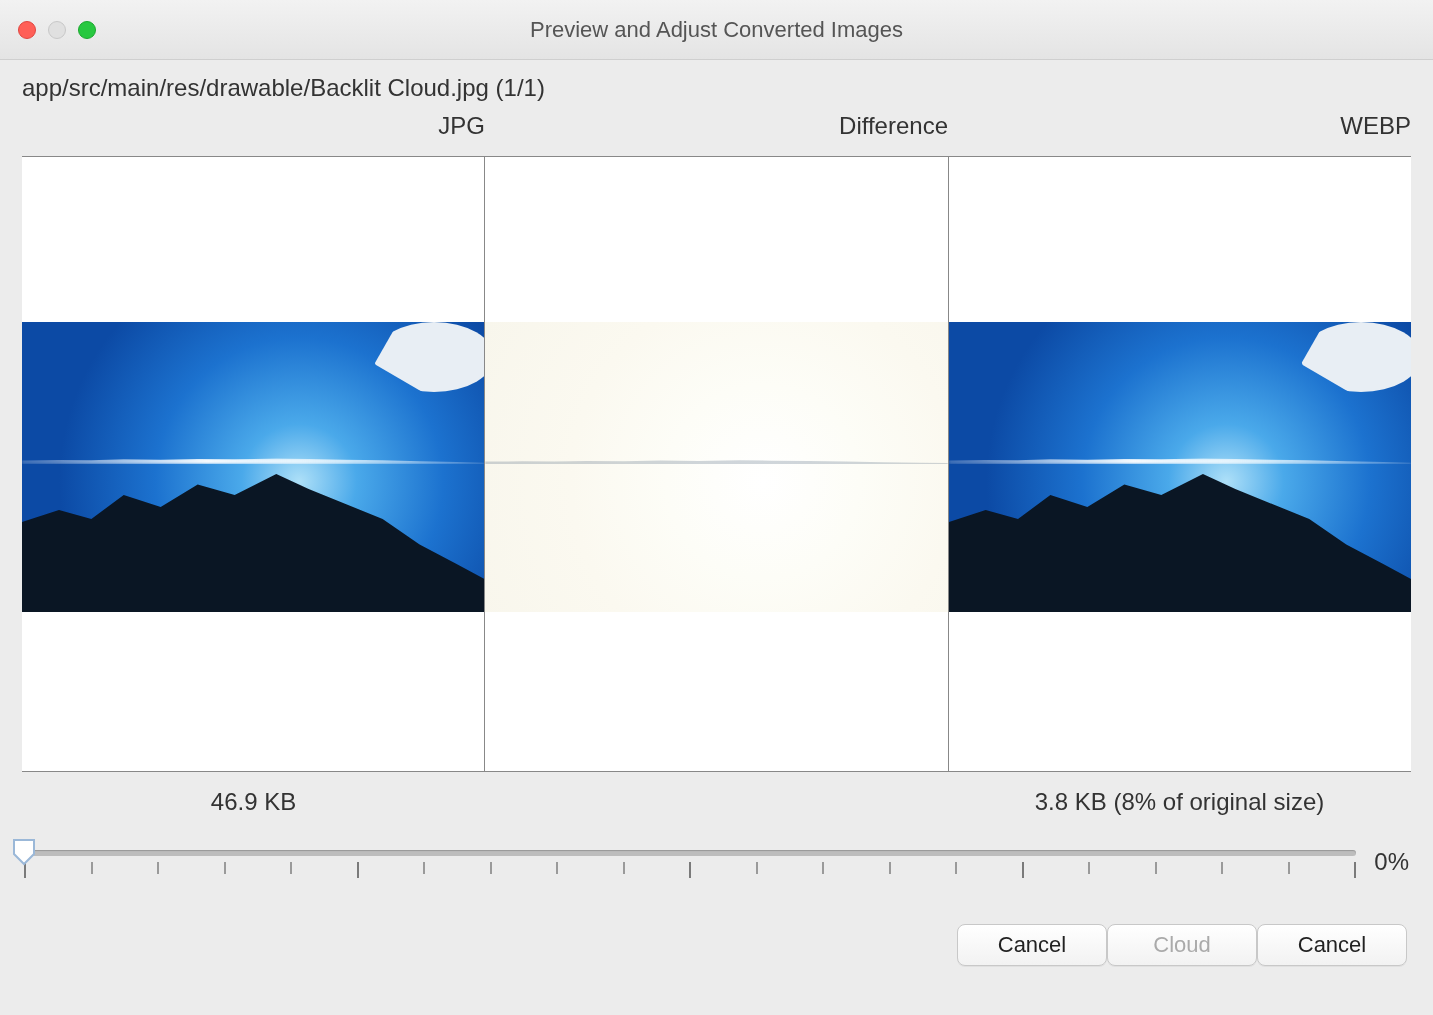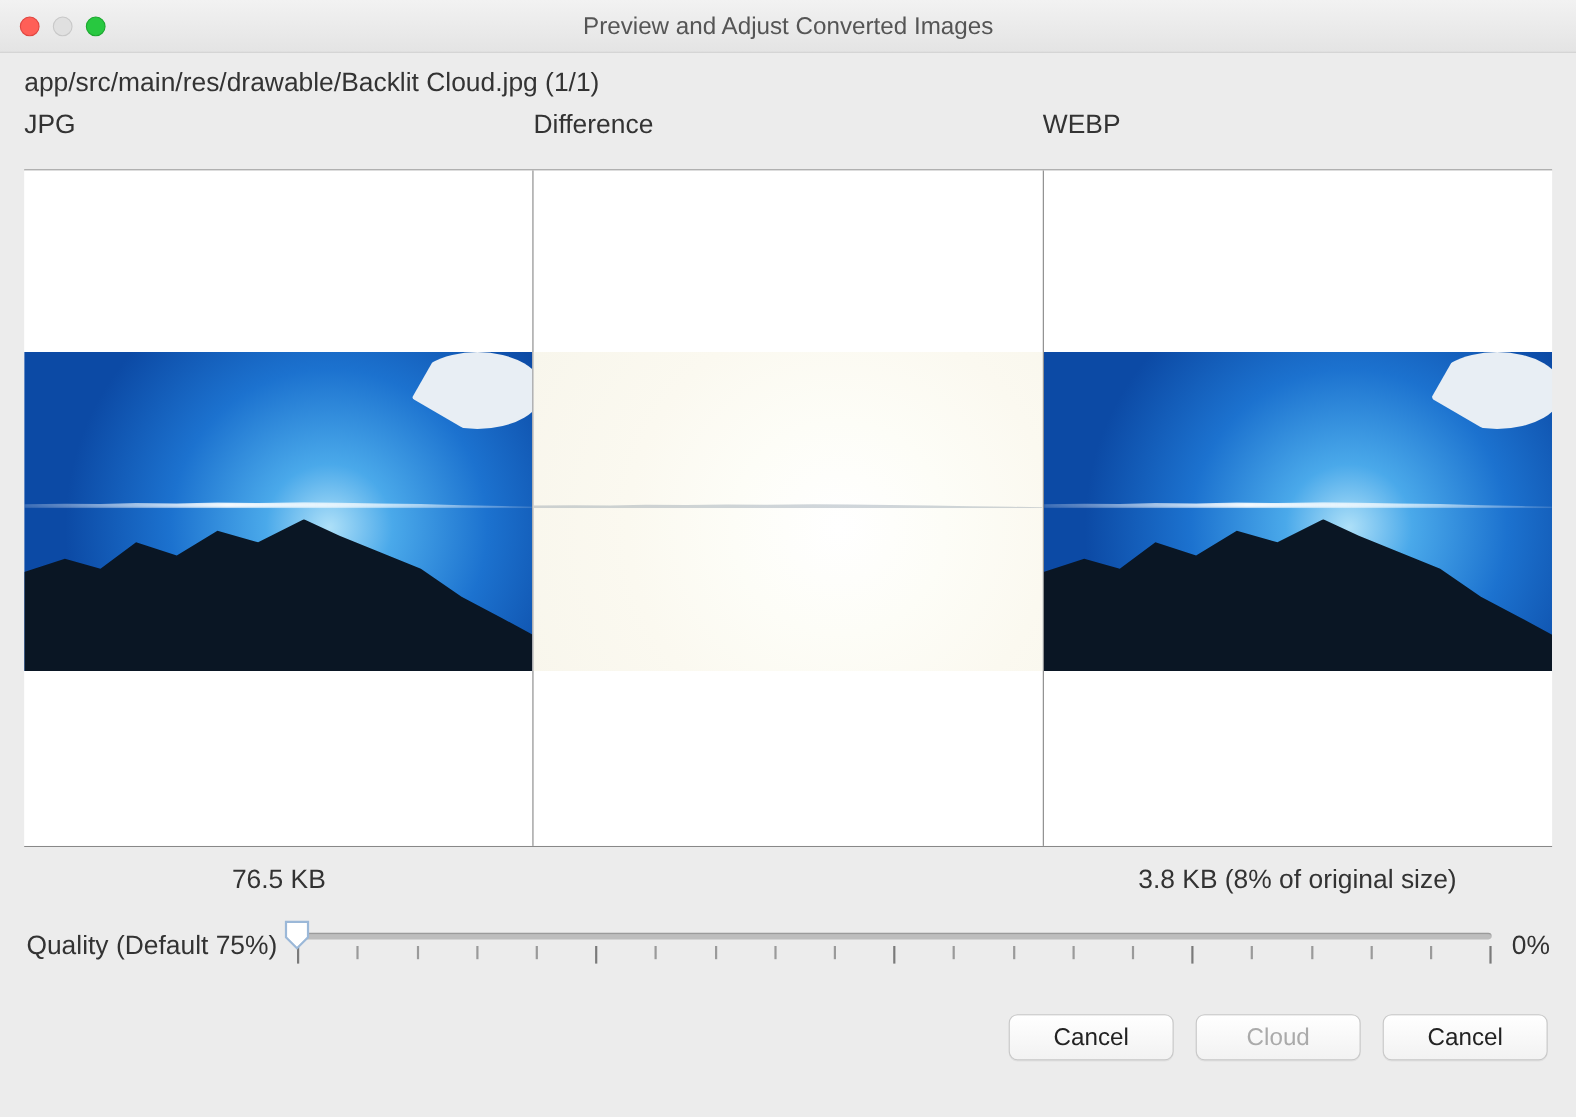--- a/index.html
+++ b/index.html
@@ -6,21 +6,21 @@
   body {
     font-family: -apple-system, "Helvetica Neue", Arial, sans-serif;
     background: #ececec;
     width: 1433px;
     height: 1015px;
     overflow: hidden;
     font-size: 22px;
     color: #222;
   }
   .titlebar {
-    height: 48px;
+    height: 60px;
     background: linear-gradient(#f2f2f2, #e4e4e4);
     border-bottom: 1px solid #cfcfcf;
     display: flex;
     align-items: center;
     position: relative;
   }
   .traffic-lights {
     display: flex;
     gap: 12px;
     margin-left: 18px;
@@ -45,24 +45,24 @@
     font-size: 24px;
     color: #333;
     margin-bottom: 6px;
   }
   .columns {
     display: flex;
     justify-content: space-between;
   }
   .col-label {
     flex: 1;
-    text-align: left;
-    font-size: 24px;
-    color: #333;
-    padding: 4px 0 26px 0;
+    text-align: right;
+    font-size: 24px;
+    color: #333;
+    padding: 4px 0 16px 0;
   }
   .preview-row {
     display: flex;
     height: 616px;
     border: 1px solid #888;
     border-left: none;
     border-right: none;
   }
   .pane {
     flex: 1;
@@ -170,21 +170,20 @@
   }
   .tick.major { height: 16px; background: #7a7a7a; }
   .pct {
     font-size: 24px;
     color: #333;
     white-space: nowrap;
   }
   .button-row {
     display: flex;
     justify-content: flex-end;
-    gap: 20px;
     margin-top: 42px;
     padding-right: 4px;
   }
   .btn {
     min-width: 150px;
     height: 42px;
     border: 1px solid #c8c8c8;
     border-radius: 8px;
     background: linear-gradient(#ffffff, #f2f2f2);
     font-size: 22px;
@@ -234,27 +233,26 @@
     <div class="pane">
       <div class="sky blue">
         <div class="cloud-corner"></div>
         <div class="silver-line"></div>
         <div class="cloud-dark"></div>
       </div>
     </div>
   </div>
 
   <div class="sizes">
-    <div class="size-cell">76.5 KB</div>
+    <div class="size-cell">46.9 KB</div>
     <div class="size-cell"></div>
     <div class="size-cell">3.8 KB (8% of original size)</div>
   </div>
 
   <div class="quality-row">
-    <div class="quality-label">Quality (Default 75%)</div>
     <div class="slider-wrap">
       <div class="track"></div>
       <div class="ticks">
         <div class="tick major"></div>
           <div class="tick"></div>
           <div class="tick"></div>
           <div class="tick"></div>
           <div class="tick"></div>
         <div class="tick major"></div>
           <div class="tick"></div>

